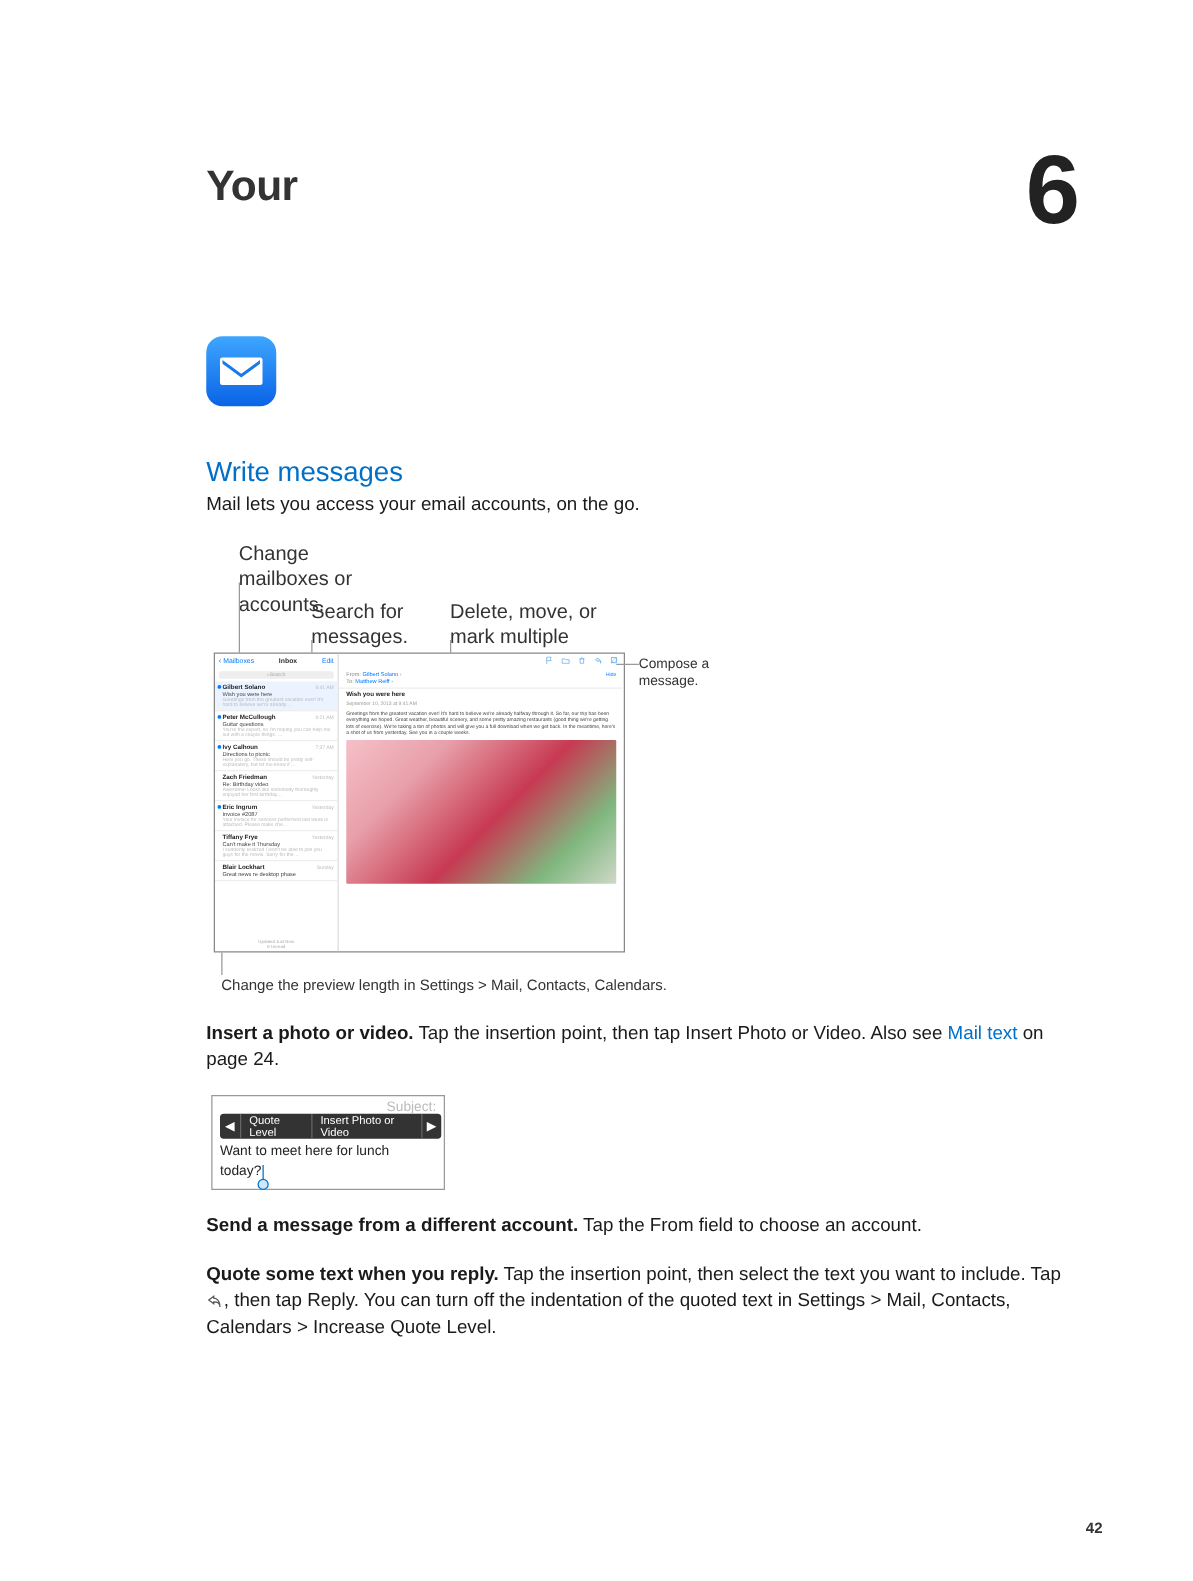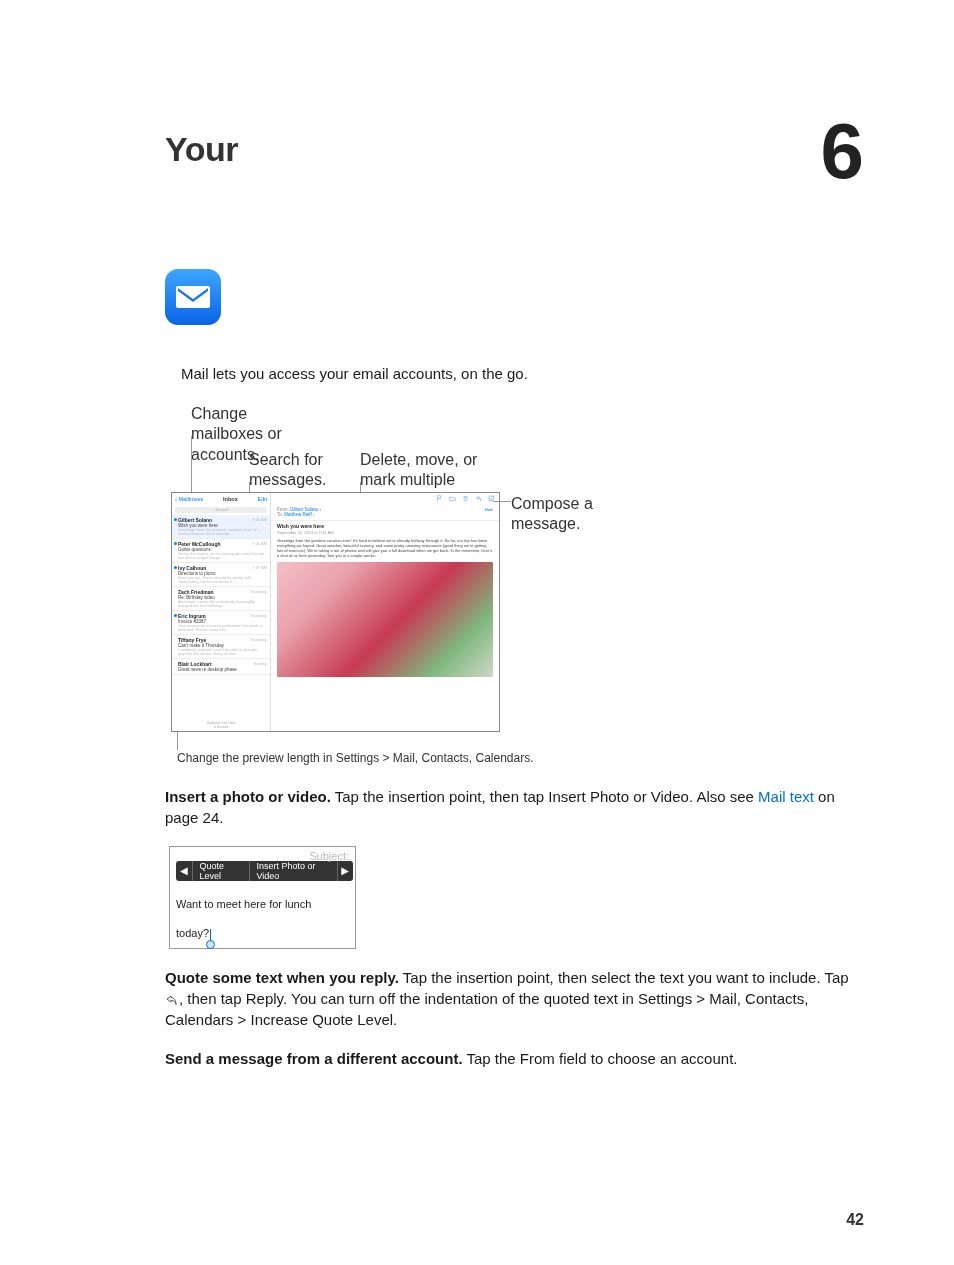--- a/index.html
+++ b/index.html
@@ -47,21 +47,21 @@
   }
   .app-icon svg { width: 36px; height: 26px; }
   h2.section-heading {
     color: #0070c9;
     font-size: 22px;
     font-weight: 400;
     margin: 0 0 4px 0;
   }
   .lead {
     font-size: 15px;
-    margin: 0 0 22px 16px;
+    margin: 0 0 22px 0;
     color: #1a1a1a;
   }
   .figure1 {
     position: relative;
     width: 560px;
     margin-left: 6px;
     margin-bottom: 20px;
   }
   .callouts-top {
     position: relative;
@@ -171,21 +171,21 @@
   .msg-photo {
     margin: 4px 6px 0;
     height: 115px;
     background: linear-gradient(135deg, #f5c0c8 0%, #e8a0aa 25%, #c73a52 55%, #7fb77e 80%, #cfd8c7 100%);
     border-radius: 1px;
     position: relative;
     overflow: hidden;
   }
   .callout-right {
     position: absolute;
-    font-size: 16px;
+    font-size: 11px;
     color: #333;
     line-height: 1.3;
   }
   .callout-right .hconnect {
     position: absolute;
     height: 1px;
     background: #999;
   }
   .caption-below {
     font-size: 12px;
@@ -231,21 +231,21 @@
     overflow: hidden;
   }
   .figure2 .popup-row .arrow {
     width: 18px;
     display: flex; align-items: center; justify-content: center;
     font-size: 10px;
   }
   .figure2 .popup-row .divider { width: 1px; height: 100%; background: #666; }
   .figure2 .popup-row .btn { padding: 0 7px; }
   .figure2 .line {
-    padding: 17px 6px 0;
+    padding: 4px 6px 0;
     font-size: 11px;
     color: #222;
     position: relative;
   }
   .figure2 .cursor {
     display: inline-block;
     width: 1px; height: 12px;
     background: #0070c9;
     vertical-align: middle;
     margin-left: 1px;
@@ -261,23 +261,23 @@
     background: #cfe6fb;
     left: -4px; bottom: -8px;
   }
   .reply-icon-inline {
     display: inline-block;
     vertical-align: -2px;
     width: 14px; height: 12px;
   }
   .page-number {
     position: absolute;
-    right: 90px;
+    right: 72px;
     bottom: 36px;
-    font-size: 16px;
+    font-size: 12px;
     font-weight: 600;
     color: #333;
   }
 </style>
 </head>
 <body>
 
 <div class="page">
 
   <div class="chapter-header">
@@ -285,20 +285,21 @@
     <div class="chapter-number">6</div>
   </div>
 
   <div class="app-icon">
     <svg viewBox="0 0 36 26">
         <path d="M3 2h30a2 2 0 0 1 2 2v18a2 2 0 0 1-2 2H3a2 2 0 0 1-2-2V4a2 2 0 0 1 2-2z" fill="#fff"></path>
         <path d="M3 4l15 11L33 4v3L18 18 3 7z" fill="#1a7ae8"></path>
       </svg>
   </div>
 
+  <h2 class="section-heading">Write messages</h2>
   <p class="lead">Mail lets you access your email accounts, on the go.</p>
 
   <div class="figure1">
 
     <div class="callouts-top">
       <div class="callout" style="left:20px; top:0; width:110px;">
         <span>Change mailboxes or accounts.</span>
         <div class="vline" style="left:0; top:32px; height:60px;"></div>
       </div>
       <div class="callout" style="left:78px; top:46px; width:90px;">
@@ -434,24 +435,24 @@
       <div class="divider"></div>
       <div class="btn">Insert Photo or Video</div>
       <div class="divider"></div>
       <div class="arrow">▶</div>
     </div>
     <div class="line">Want to meet here for lunch</div>
     <div class="line" style="padding-bottom:8px;"><span>today?</span><span class="cursor"></span></div>
   </div>
 
   <p class="body">
+    <span class="strong">Send a message from a different account.</span><span> Tap the From field to choose an account.</span>
+  </p>
+
+  <p class="body">
     <span class="strong">Quote some text when you reply.</span><span> Tap the insertion point, then select the text you want to include. Tap </span><span class="reply-icon-inline"><svg viewBox="0 0 14 12">
           <path d="M6 2L2 5l4 3V6.5c3 0 5 1.5 5 4 0-4-2-7-5-7z" fill="none" stroke="#555" stroke-width="1"></path>
         </svg></span><span>, then tap Reply. You can turn off the indentation of the quoted text in Settings &gt; Mail, Contacts, Calendars &gt; Increase Quote Level.</span>
   </p>
 
-  <p class="body">
-    <span class="strong">Send a message from a different account.</span><span> Tap the From field to choose an account.</span>
-  </p>
-
 
   <div class="page-number">42</div>
 </div>
 
 </body></html>

